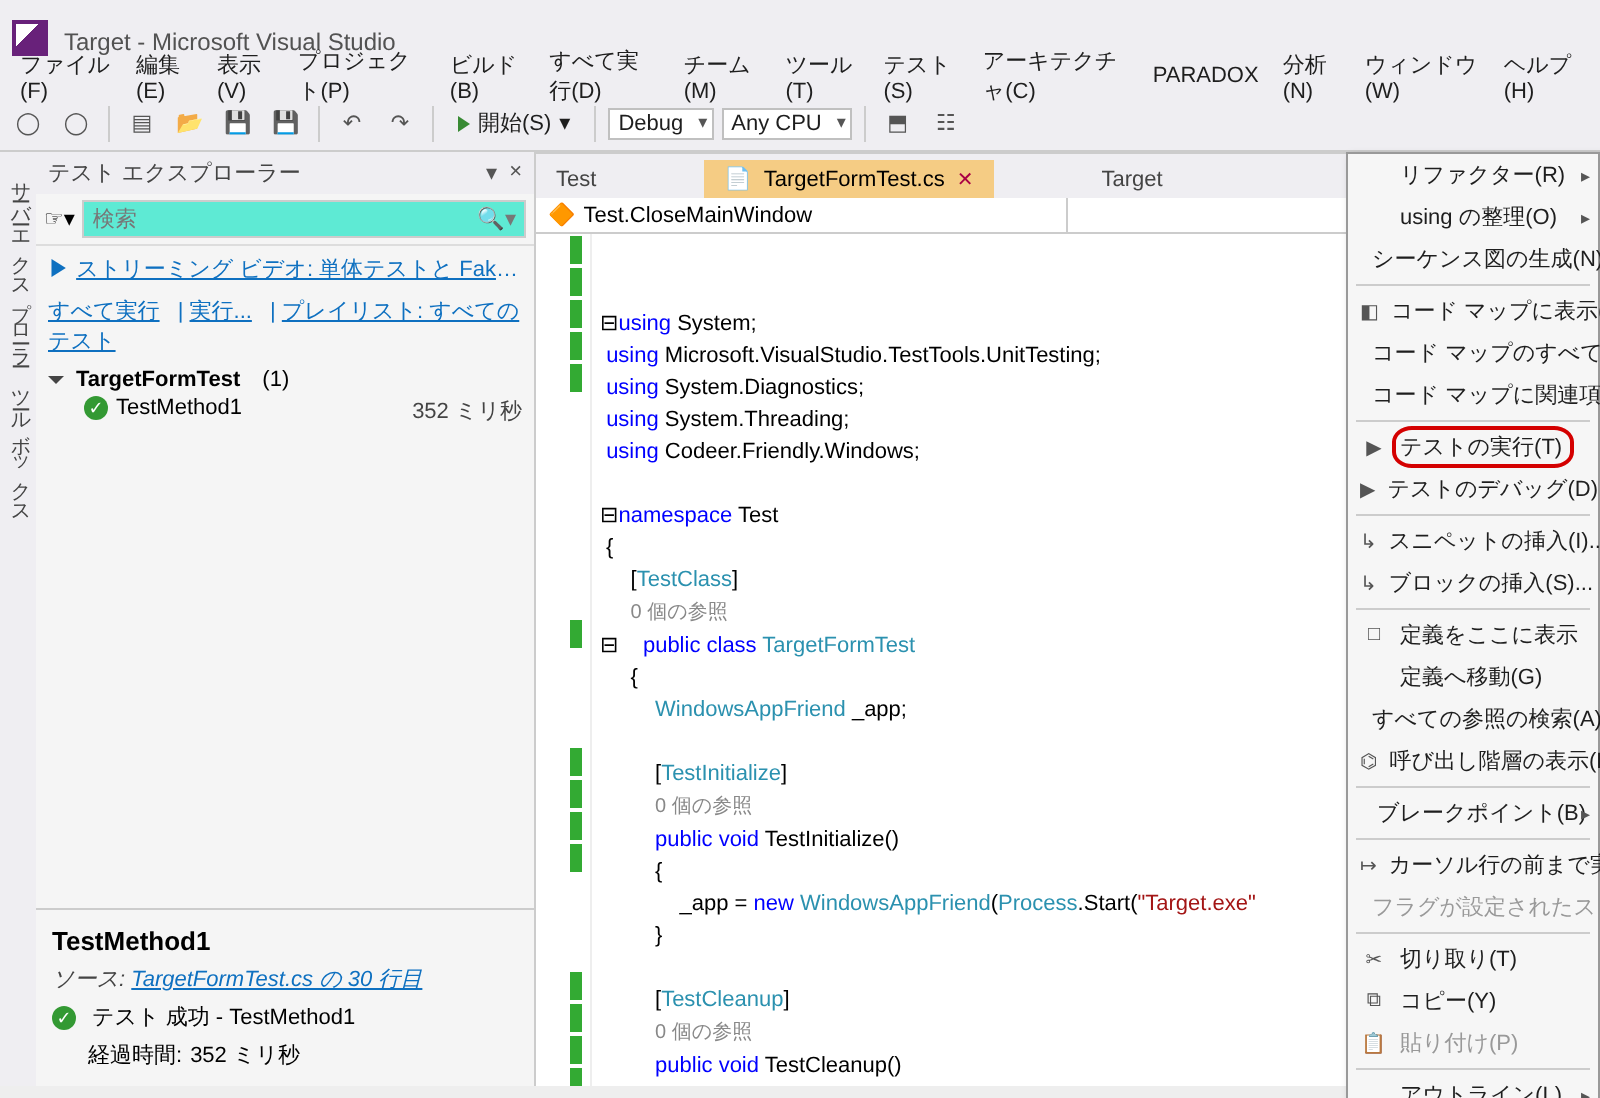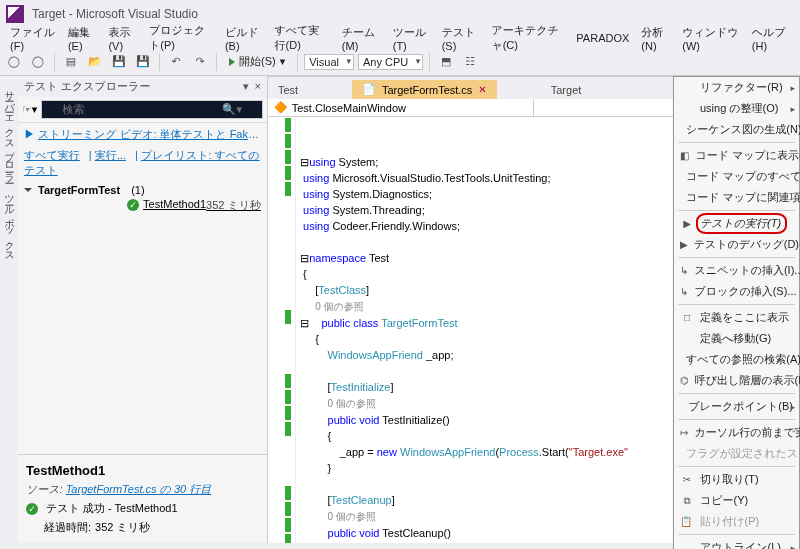--- a/index.html
+++ b/index.html
@@ -1,45 +1,45 @@
 <!DOCTYPE html>
 <html><head>
 <meta charset="utf-8">
 <style>
 * { margin:0; padding:0; box-sizing:border-box; font-family:"Segoe UI","Meiryo UI",sans-serif; font-size:11px; }
 body { width:800px; height:549px; background:#eee; overflow:hidden; position:relative; }
-.titlebar { height:28px; background:#efeef2; display:flex; align-items:center; padding:0 6px; }
+.titlebar { height:28px; background:#efeef2; display:flex; align-items:flex-end; padding:0 6px; }
 .vs-logo { width:18px; height:18px; background:#68217a; margin-right:8px; position:relative; }
 .vs-logo::after{content:"";position:absolute;left:2px;top:2px;width:14px;height:14px;background:linear-gradient(135deg,#fff 0%,#fff 40%,transparent 40%);}
 .titlebar span { color:#525252; font-size:12px; }
 .menubar { height:20px; background:#efeef2; display:flex; align-items:center; padding:0 4px; }
 .menubar span { padding:2px 6px; color:#1e1e1e; cursor:default; }
 .toolbar { height:28px; background:#efeef2; display:flex; align-items:center; padding:0 4px; gap:4px; border-bottom:1px solid #ccc; }
 .tbtn { width:20px; height:20px; display:flex; align-items:center; justify-content:center; color:#555; }
 .tsep { width:1px; height:18px; background:#ccc; margin:0 2px; }
 .start-btn{display:flex;align-items:center;gap:4px;padding:2px 6px;color:#1e1e1e;}
 .start-btn .tri{width:0;height:0;border-left:6px solid #388a34;border-top:4px solid transparent;border-bottom:4px solid transparent;}
 .combo{border:1px solid #c0c0c0;background:#fff;padding:1px 14px 1px 4px;position:relative;color:#1e1e1e;}
 .combo::after{content:"▾";position:absolute;right:2px;top:1px;color:#555;font-size:9px;}
 .main{display:flex;height:calc(100% - 82px);}
 .sidetabs{width:18px;background:#efeef2;display:flex;flex-direction:column;align-items:center;padding-top:4px;gap:2px;}
 .sidetabs span{writing-mode:vertical-rl;font-size:10px;color:#444;padding:4px 0;}
 .explorer{width:250px;background:#f5f5f5;border-right:1px solid #ccc;display:flex;flex-direction:column;}
 .pane-hdr{background:#efeef2;padding:3px 6px;color:#444;font-size:11px;display:flex;justify-content:space-between;align-items:center;}
 .pane-hdr .ctrls{display:flex;gap:6px;color:#555;}
 .searchrow{display:flex;align-items:center;background:#f5f5f5;padding:3px 4px;border-bottom:1px solid #ddd;}
-.searchrow .sbox{flex:1;border:1px solid #ccc;background:#0f172a;padding:1px 20px;display:flex;align-items:center;gap:4px;color:#777;}
+.searchrow .sbox{flex:1;border:1px solid #ccc;background:#5eead4;padding:1px 4px;display:flex;align-items:center;gap:4px;color:#777;}
 .linkrow{padding:4px 6px;color:#0e70c0;white-space:nowrap;overflow:hidden;text-overflow:ellipsis;}
 .linkrow a{color:#0e70c0;text-decoration:underline;cursor:pointer;}
 .linkrow2{padding:2px 6px;color:#0e70c0;font-size:11px;}
 .linkrow2 span{margin-right:6px;}
 .tree{padding:4px 6px;}
 .tree .node{display:flex;align-items:center;gap:4px;}
 .tree .arrow{width:0;height:0;border-top:4px solid #444;border-left:4px solid transparent;border-right:4px solid transparent;margin-right:2px;}
-.tree .leaf{display:flex;justify-content:flex-end;padding:2px 0 2px 18px;text-decoration:underline;}
+.tree .leaf{display:flex;justify-content:space-between;padding:2px 0 2px 18px;}
 .pass-icon{width:12px;height:12px;border-radius:50%;background:#339933;color:#fff;display:inline-flex;align-items:center;justify-content:center;font-size:9px;margin-right:4px;}
 .detail{border-top:1px solid #ccc;margin-top:auto;padding:8px;}
 .detail h4{font-size:13px;font-weight:bold;margin-bottom:4px;}
 .detail .src{color:#444;font-style:italic;}
 .detail .src a{color:#0e70c0;text-decoration:underline;}
 .detail .row{display:flex;align-items:center;gap:4px;margin-top:4px;}
 .editor{flex:1;display:flex;flex-direction:column;background:#fff;border-top:1px solid #ccc; position:relative;}
 .tabrow{display:flex;background:#efeef2;height:22px;align-items:flex-end;gap:44px;}
 .tab{padding:3px 10px;color:#444;background:#efeef2;}
 .tab.active{background:#f5cc84;color:#000;display:flex;align-items:center;gap:6px;}
@@ -56,21 +56,21 @@
 .c-attr{color:#2b91af;}
 .c-str{color:#a31515;}
 .c-cls{color:#2b91af;}
 .c-ref{color:#888;font-size:10px;}
 .ctxmenu{position:absolute;right:0;top:76px;width:127px;background:#f6f6f6;border:1px solid #999;box-shadow:2px 2px 4px rgba(0,0,0,.25);}
 .ctxmenu .mi{display:flex;align-items:center;padding:3px 6px;gap:6px;color:#1e1e1e;white-space:nowrap;position:relative;}
 .ctxmenu .mi.sub::after{content:"▸";position:absolute;right:4px;color:#555;font-size:9px;}
 .ctxmenu .mi.dis{color:#999;}
 .ctxmenu hr{border:none;border-top:1px solid #ccc;margin:2px 4px;}
 .mi .ico{width:14px;height:14px;display:inline-flex;align-items:center;justify-content:center;font-size:10px;color:#555;}
-.hot{position:relative;font-style:italic;}
+.hot{position:relative;}
 .hot::before{content:"";position:absolute;left:-4px;top:-3px;right:-6px;bottom:-3px;border:2px solid #d40000;border-radius:10px/8px;}
 </style>
 </head>
 <body>
 
 <div class="titlebar">
   <div class="vs-logo"></div>
   <span>Target - Microsoft Visual Studio</span>
 </div>
 
@@ -98,21 +98,21 @@
   <div class="tbtn">▤</div>
   <div class="tbtn">📂</div>
   <div class="tbtn">💾</div>
   <div class="tbtn">💾</div>
   <div class="tsep"></div>
   <div class="tbtn">↶</div>
   <div class="tbtn">↷</div>
   <div class="tsep"></div>
   <div class="start-btn"><span class="tri"></span><span>開始(S)</span> ▾</div>
   <div class="tsep"></div>
-  <div class="combo">Visual</div>
+  <div class="combo">Debug</div>
   <div class="combo">Any CPU</div>
   <div class="tsep"></div>
   <div class="tbtn">⬒</div>
   <div class="tbtn">☷</div>
 </div>
 
 <div class="main">
   <div class="sidetabs">
     <span>サーバー エクスプローラー</span>
     <span>ツールボックス</span>

